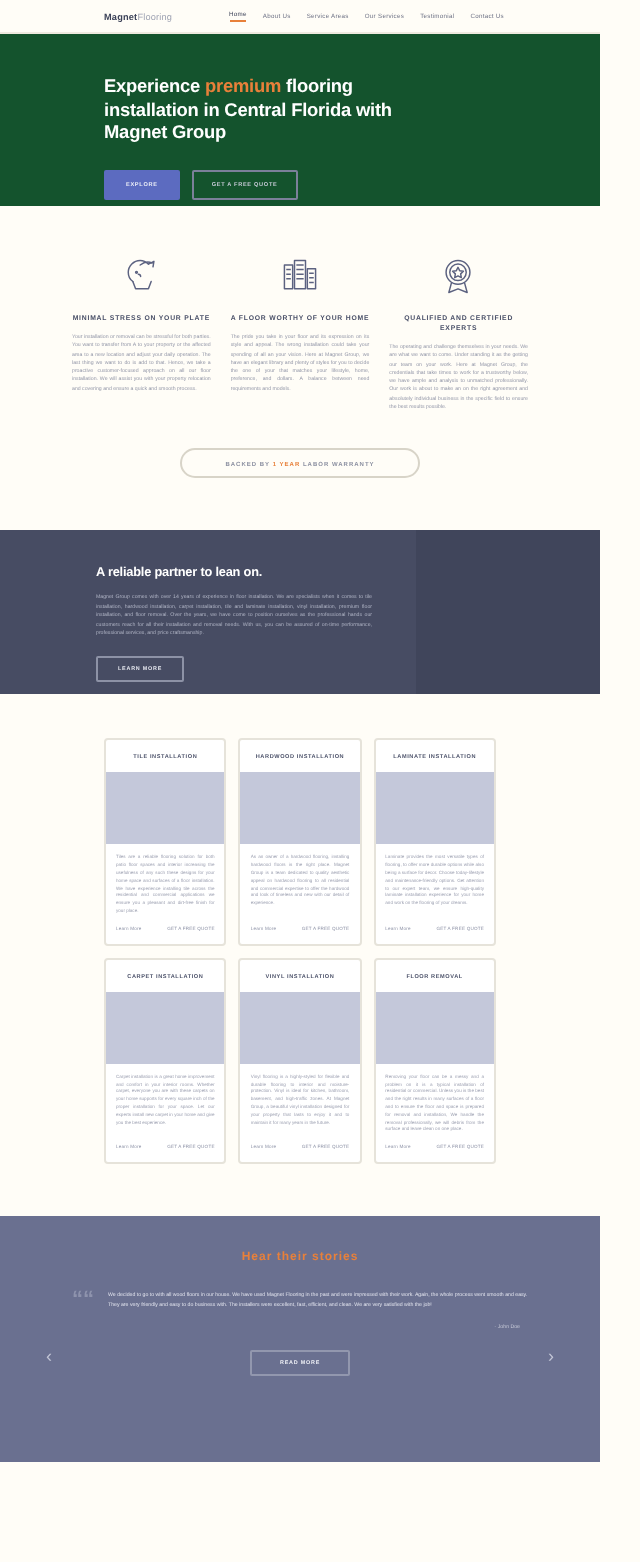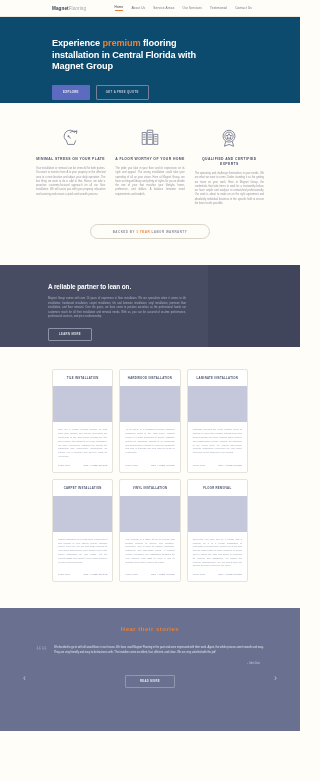--- a/index.html
+++ b/index.html
@@ -23,21 +23,21 @@
   .logo span { font-weight: 400; color: #9EA2B2; }
   .nav { margin-left: auto; display: flex; gap: 8px; align-items: center; }
   .nav-item {
     font-size: 3.1px; color: #6E7285; letter-spacing: .15px;
     white-space: nowrap; padding-bottom: 1px;
   }
   .nav-item.active { color: #3C4258; border-bottom: .6px solid #E8803A; }
 
   
   .hero {
-    background: #0c4a6e; height: 86px;
+    background: #14532d; height: 86px;
     padding: 21px 0 0 52px; position: relative;
   }
   .hero h1 {
     font-size: 9.2px; line-height: 11.6px; color: #FFFFFF;
     font-weight: 700; letter-spacing: -.1px; max-width: 150px;
   }
   .hero h1 em { font-style: normal; color: #E8803A; }
   .hero-btns { display: flex; gap: 6px; margin-top: 12px; }
   .btn-primary {
     background: #5C6BC0; color: #EDEFF8;

